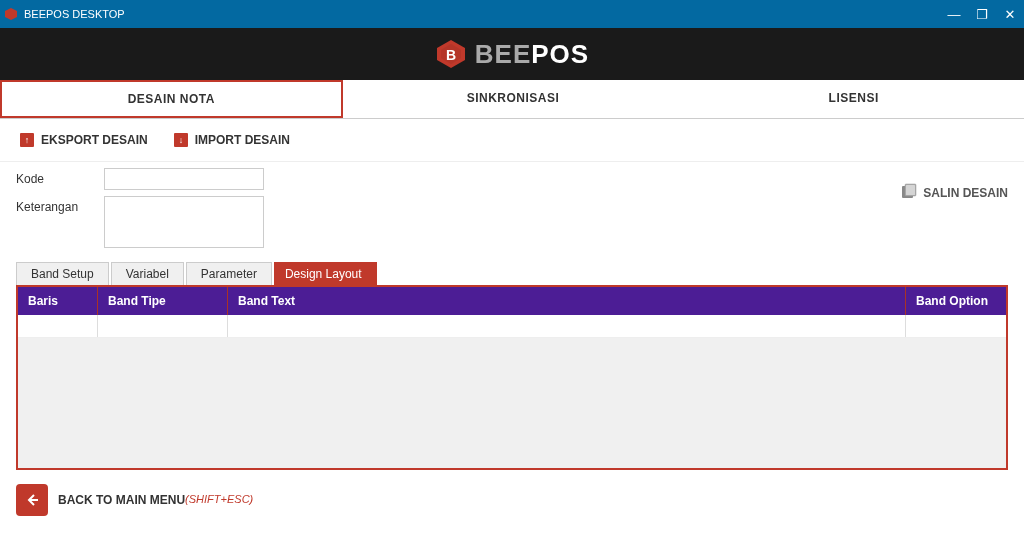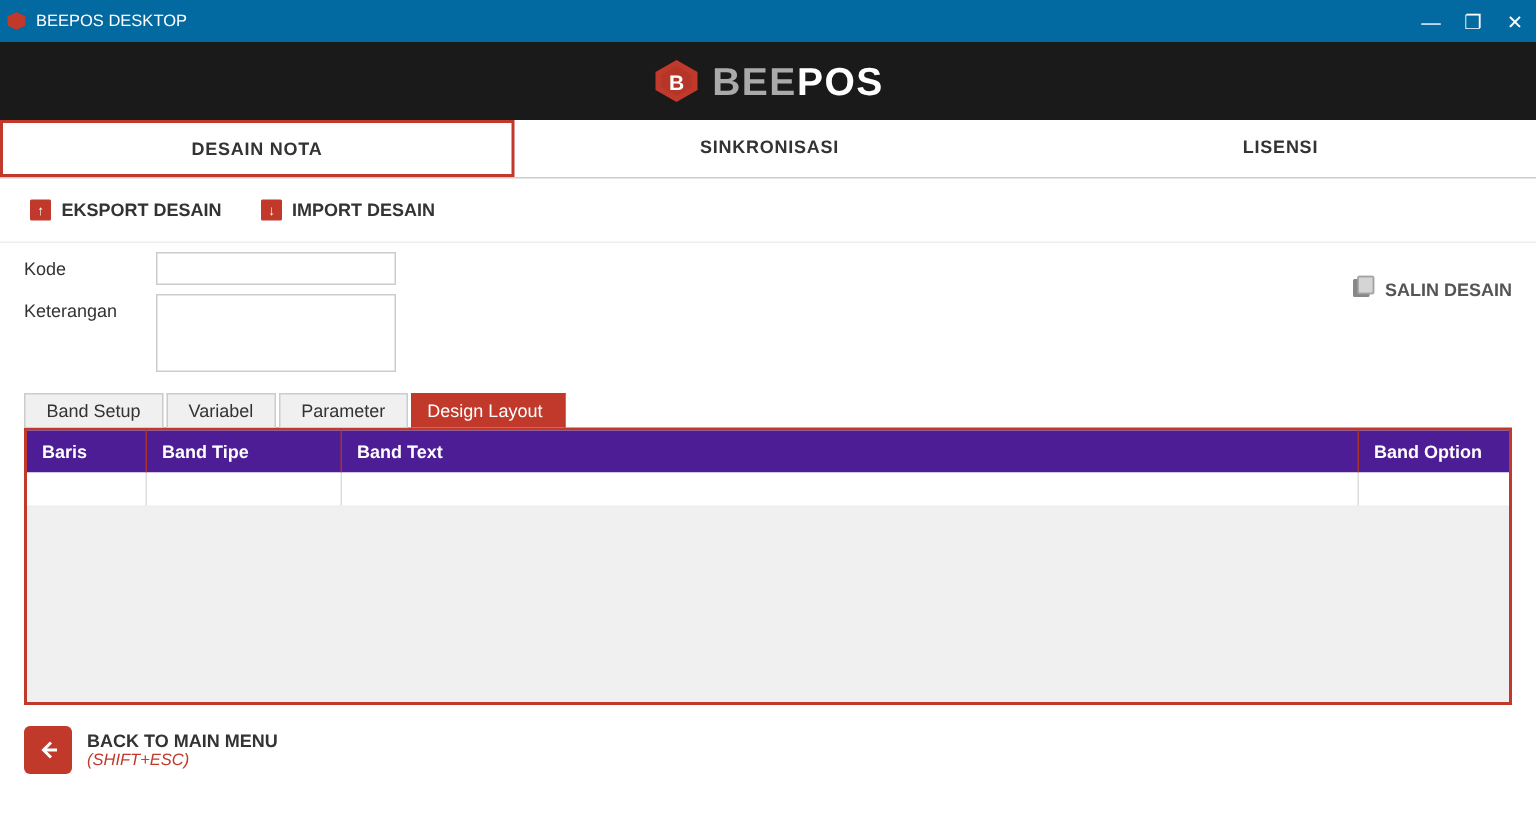--- a/index.html
+++ b/index.html
@@ -252,21 +252,21 @@
       background: #c0392b;
       border-radius: 4px;
       display: flex;
       align-items: center;
       justify-content: center;
       color: white;
       font-size: 16px;
     }
     .footer-text-container {
       display: flex;
-      flex-direction: column;
+      flex-direction: row;
     }
     .footer-main-text {
       font-weight: bold;
       font-size: 12px;
       color: #333;
     }
     .footer-sub-text {
       font-size: 11px;
       color: #c0392b;
       font-style: italic;

